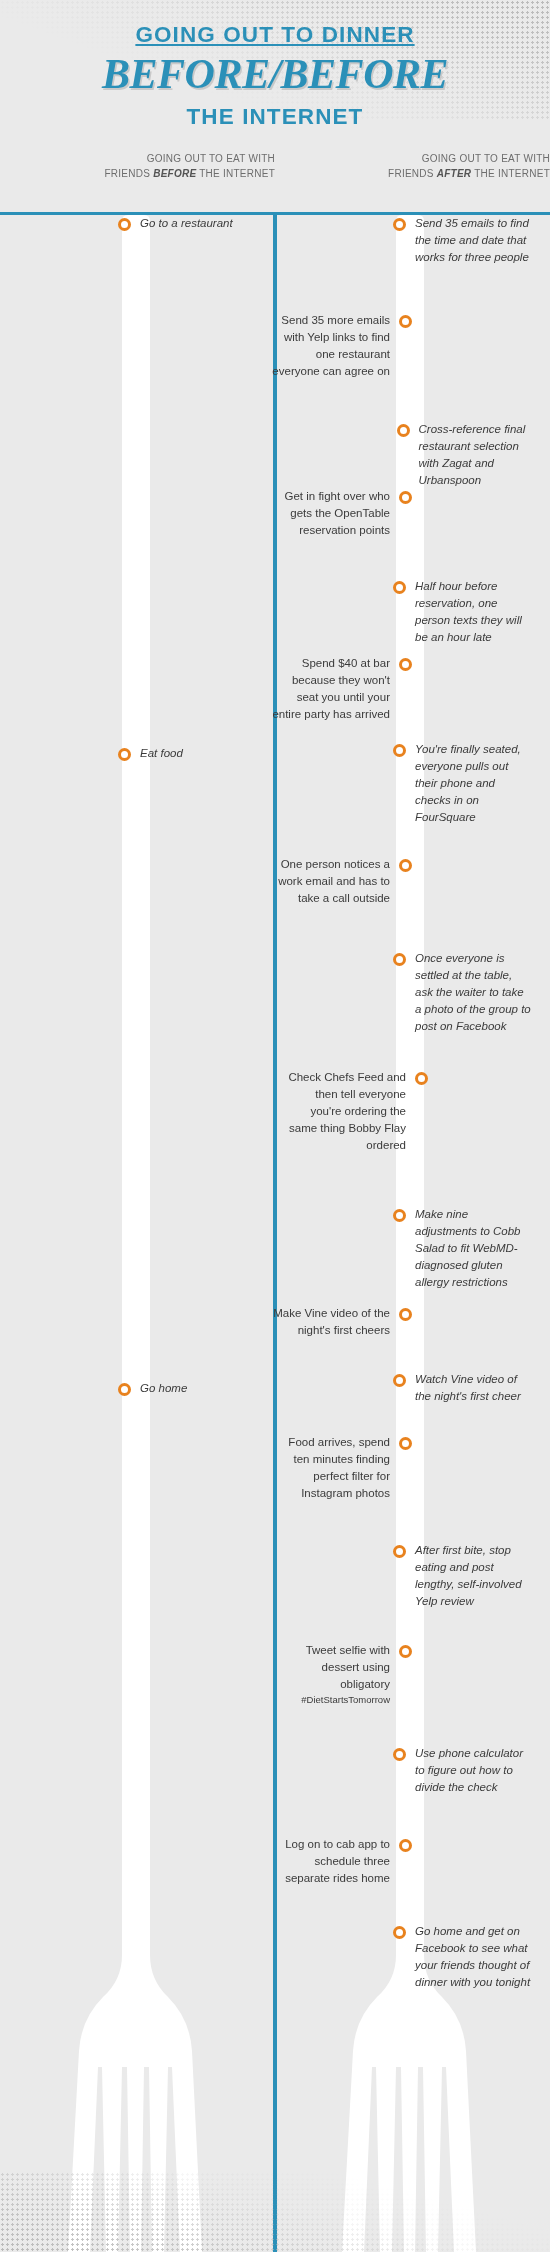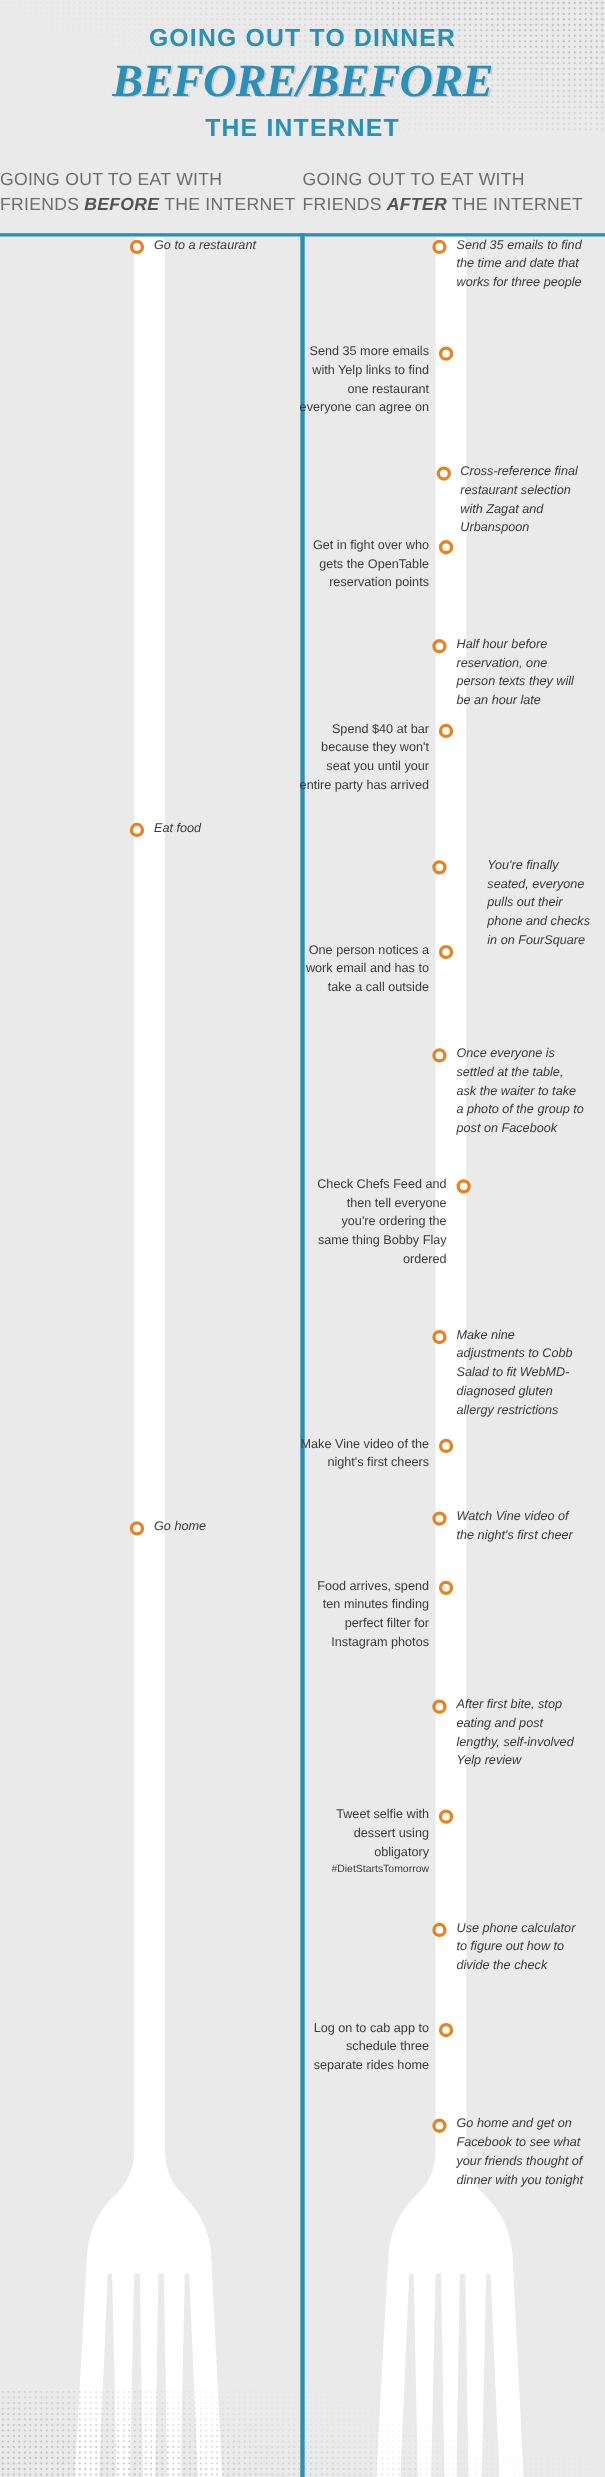--- a/index.html
+++ b/index.html
@@ -39,20 +39,21 @@
     z-index: 6;
   }
 
   
   .titles { position: relative; z-index: 3; padding-top: 22px; text-align: center; }
   .title-line1 {
     color: #2b90b8;
     font-size: 22.5px;
     font-weight: bold;
     letter-spacing: 1.1px;
+    text-decoration: underline;
   }
   .title-line2 {
     color: #2b90b8;
     font-family: "Liberation Serif", serif;
     font-size: 42px;
     font-weight: bold;
     font-style: italic;
     letter-spacing: -0.5px;
     line-height: 1.05;
     margin-top: 4px;
@@ -67,23 +68,23 @@
   }
 
   
   .col-heads {
     position: relative; z-index: 3;
     display: flex;
     margin-top: 22px;
   }
   .col-head {
     width: 275px;
-    text-align: left;
+    text-align: right;
     color: #6d6d6d;
-    font-size: 16px;
+    font-size: 10px;
     line-height: 1.45;
     letter-spacing: 0.25px;
   }
   .col-head b { font-style: italic; color: #545454; }
 
   
   .rule-h {
     position: absolute;
     left: 0; top: 212px;
     width: 550px; height: 3px;
@@ -209,21 +210,21 @@
           <span class="txt" style="width: 118px;">Get in fight over who gets the OpenTable reservation points</span>
         </div>
         <div class="item item-r" style="top: 363px; left: 118px; width: 147px;">
           <span class="dot"></span>
           <span class="txt" style="width: 118px;">Half hour before reservation, one person texts they will be an hour late</span>
         </div>
         <div class="item item-l" style="top: 440px; right: 138px; width: 147px;">
           <span class="dot"></span>
           <span class="txt" style="width: 118px;">Spend $40 at bar because they won't seat you until your entire party has arrived</span>
         </div>
-        <div class="item item-r" style="top: 564px; left: 118px; width: 147px; gap: 28px;">
+        <div class="item item-r" style="top: 526px; left: 118px; width: 147px;">
           <span class="dot"></span>
           <span class="txt" style="width: 118px;">You're finally seated, everyone pulls out their phone and checks in on FourSquare</span>
         </div>
         <div class="item item-l" style="top: 641px; right: 138px; width: 147px;">
           <span class="dot"></span>
           <span class="txt" style="width: 118px;">One person notices a work email and has to take a call outside</span>
         </div>
         <div class="item item-r" style="top: 735px; left: 118px; width: 147px;">
           <span class="dot"></span>
           <span class="txt" style="width: 118px;">Once everyone is settled at the table, ask the waiter to take a photo of the group to post on Facebook</span>

